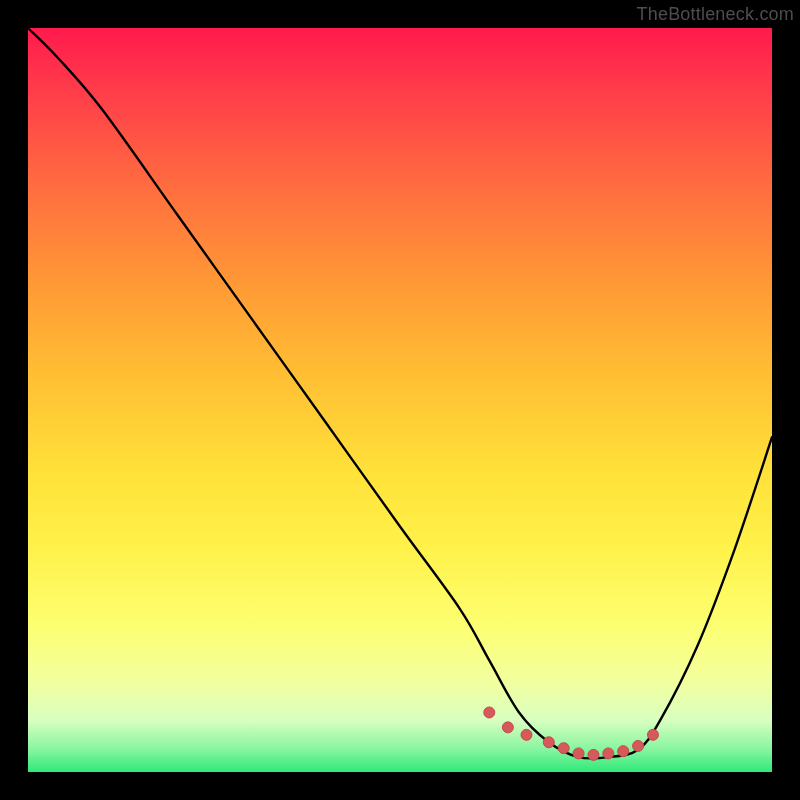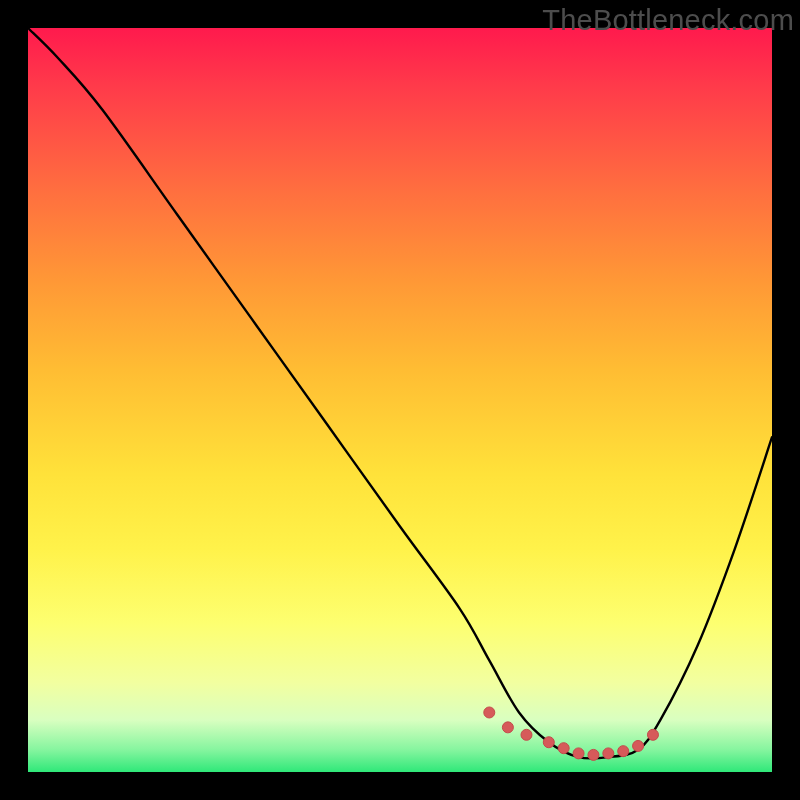--- a/index.html
+++ b/index.html
@@ -38,21 +38,21 @@
       #d9ffc0 93%,
       #86f59f 97%,
       #2fe879 100%
     );
   }
   .watermark {
     position: absolute;
     top: 4px;
     right: 6px;
     color: #4d4d4d;
-    font-size: 29px;
+    font-size: 18px;
     font-weight: 500;
     letter-spacing: 0.2px;
   }
   svg.curve {
     position: absolute;
     left: 0;
     top: 0;
     width: 744px;
     height: 744px;
     overflow: visible;

